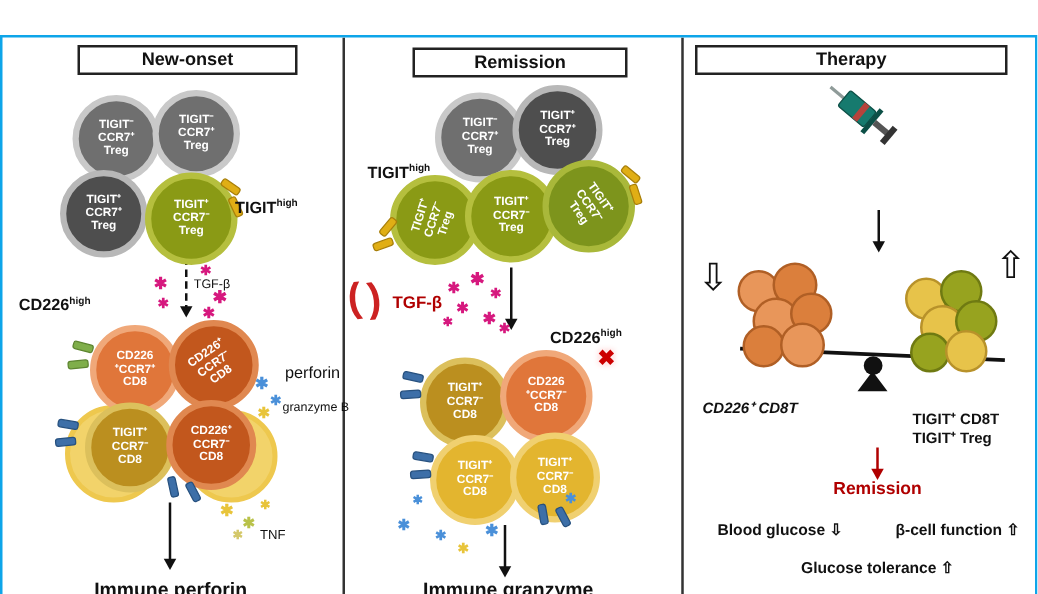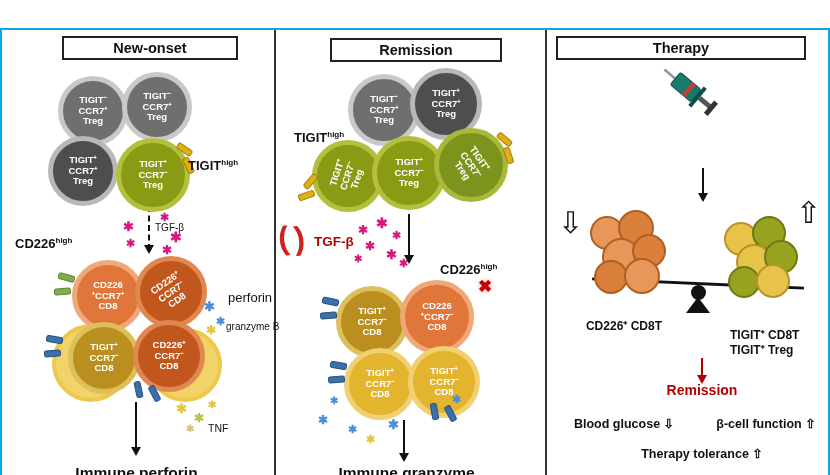--- a/index.html
+++ b/index.html
@@ -252,24 +252,24 @@
   <div class="mini" style="left:762px;top:210px;width:30px;height:30px;background:#97a31f;border:2px solid #6f7a12;"></div>
   <div class="mini" style="left:726px;top:236px;width:28px;height:28px;background:#97a31f;border:2px solid #6f7a12;"></div>
   <div class="mini" style="left:754px;top:234px;width:30px;height:30px;background:#e7c34a;border:2px solid #b8922a;"></div>
 
   <div class="hanger" style="left:618px;top:244px;height:9px;"></div>
   <div class="hanger" style="left:766px;top:250px;height:9px;"></div>
   <div class="beam" style="left:590px;top:252px;width:212px;transform:rotate(2.5deg);"></div>
   <div class="pivot-circle" style="left:689px;top:255px;"></div>
   <div class="pivot-tri" style="left:684px;top:267px;"></div>
 
-  <div class="lbl" style="left:560px;top:287px;width:124px;text-align:center;font-size:12px;font-weight:600;">CD226⁺ CD8T</div>
+  <div class="lbl" style="left:560px;top:287px;width:124px;font-size:12px;font-weight:600;font-style:italic;">CD226⁺ CD8T</div>
   <div class="lbl" style="left:728px;top:296px;width:110px;font-size:12px;font-weight:600;">TIGIT⁺ CD8T</div>
   <div class="lbl" style="left:728px;top:311px;width:110px;font-size:12px;font-weight:600;">TIGIT⁺ Treg</div>
 
   <div class="arrow-v red" style="left:699px;top:328px;height:22px;"></div>
   <div class="lbl b red-text" style="left:640px;top:352px;width:120px;text-align:center;font-size:14px;">Remission</div>
 
   <div class="lbl" style="left:552px;top:386px;width:140px;text-align:center;font-size:12.5px;font-weight:700;">Blood glucose ⇩</div>
   <div class="lbl" style="left:694px;top:386px;width:140px;text-align:center;font-size:12.5px;font-weight:600;">β-cell function ⇧</div>
-  <div class="lbl" style="left:600px;top:416px;width:200px;text-align:center;font-size:12.5px;font-weight:600;">Therapy tolerance ⇧</div>
+  <div class="lbl" style="left:600px;top:416px;width:200px;text-align:center;font-size:12.5px;font-weight:600;">Glucose tolerance ⇧</div>
 
 </div>
 
 </body></html>

